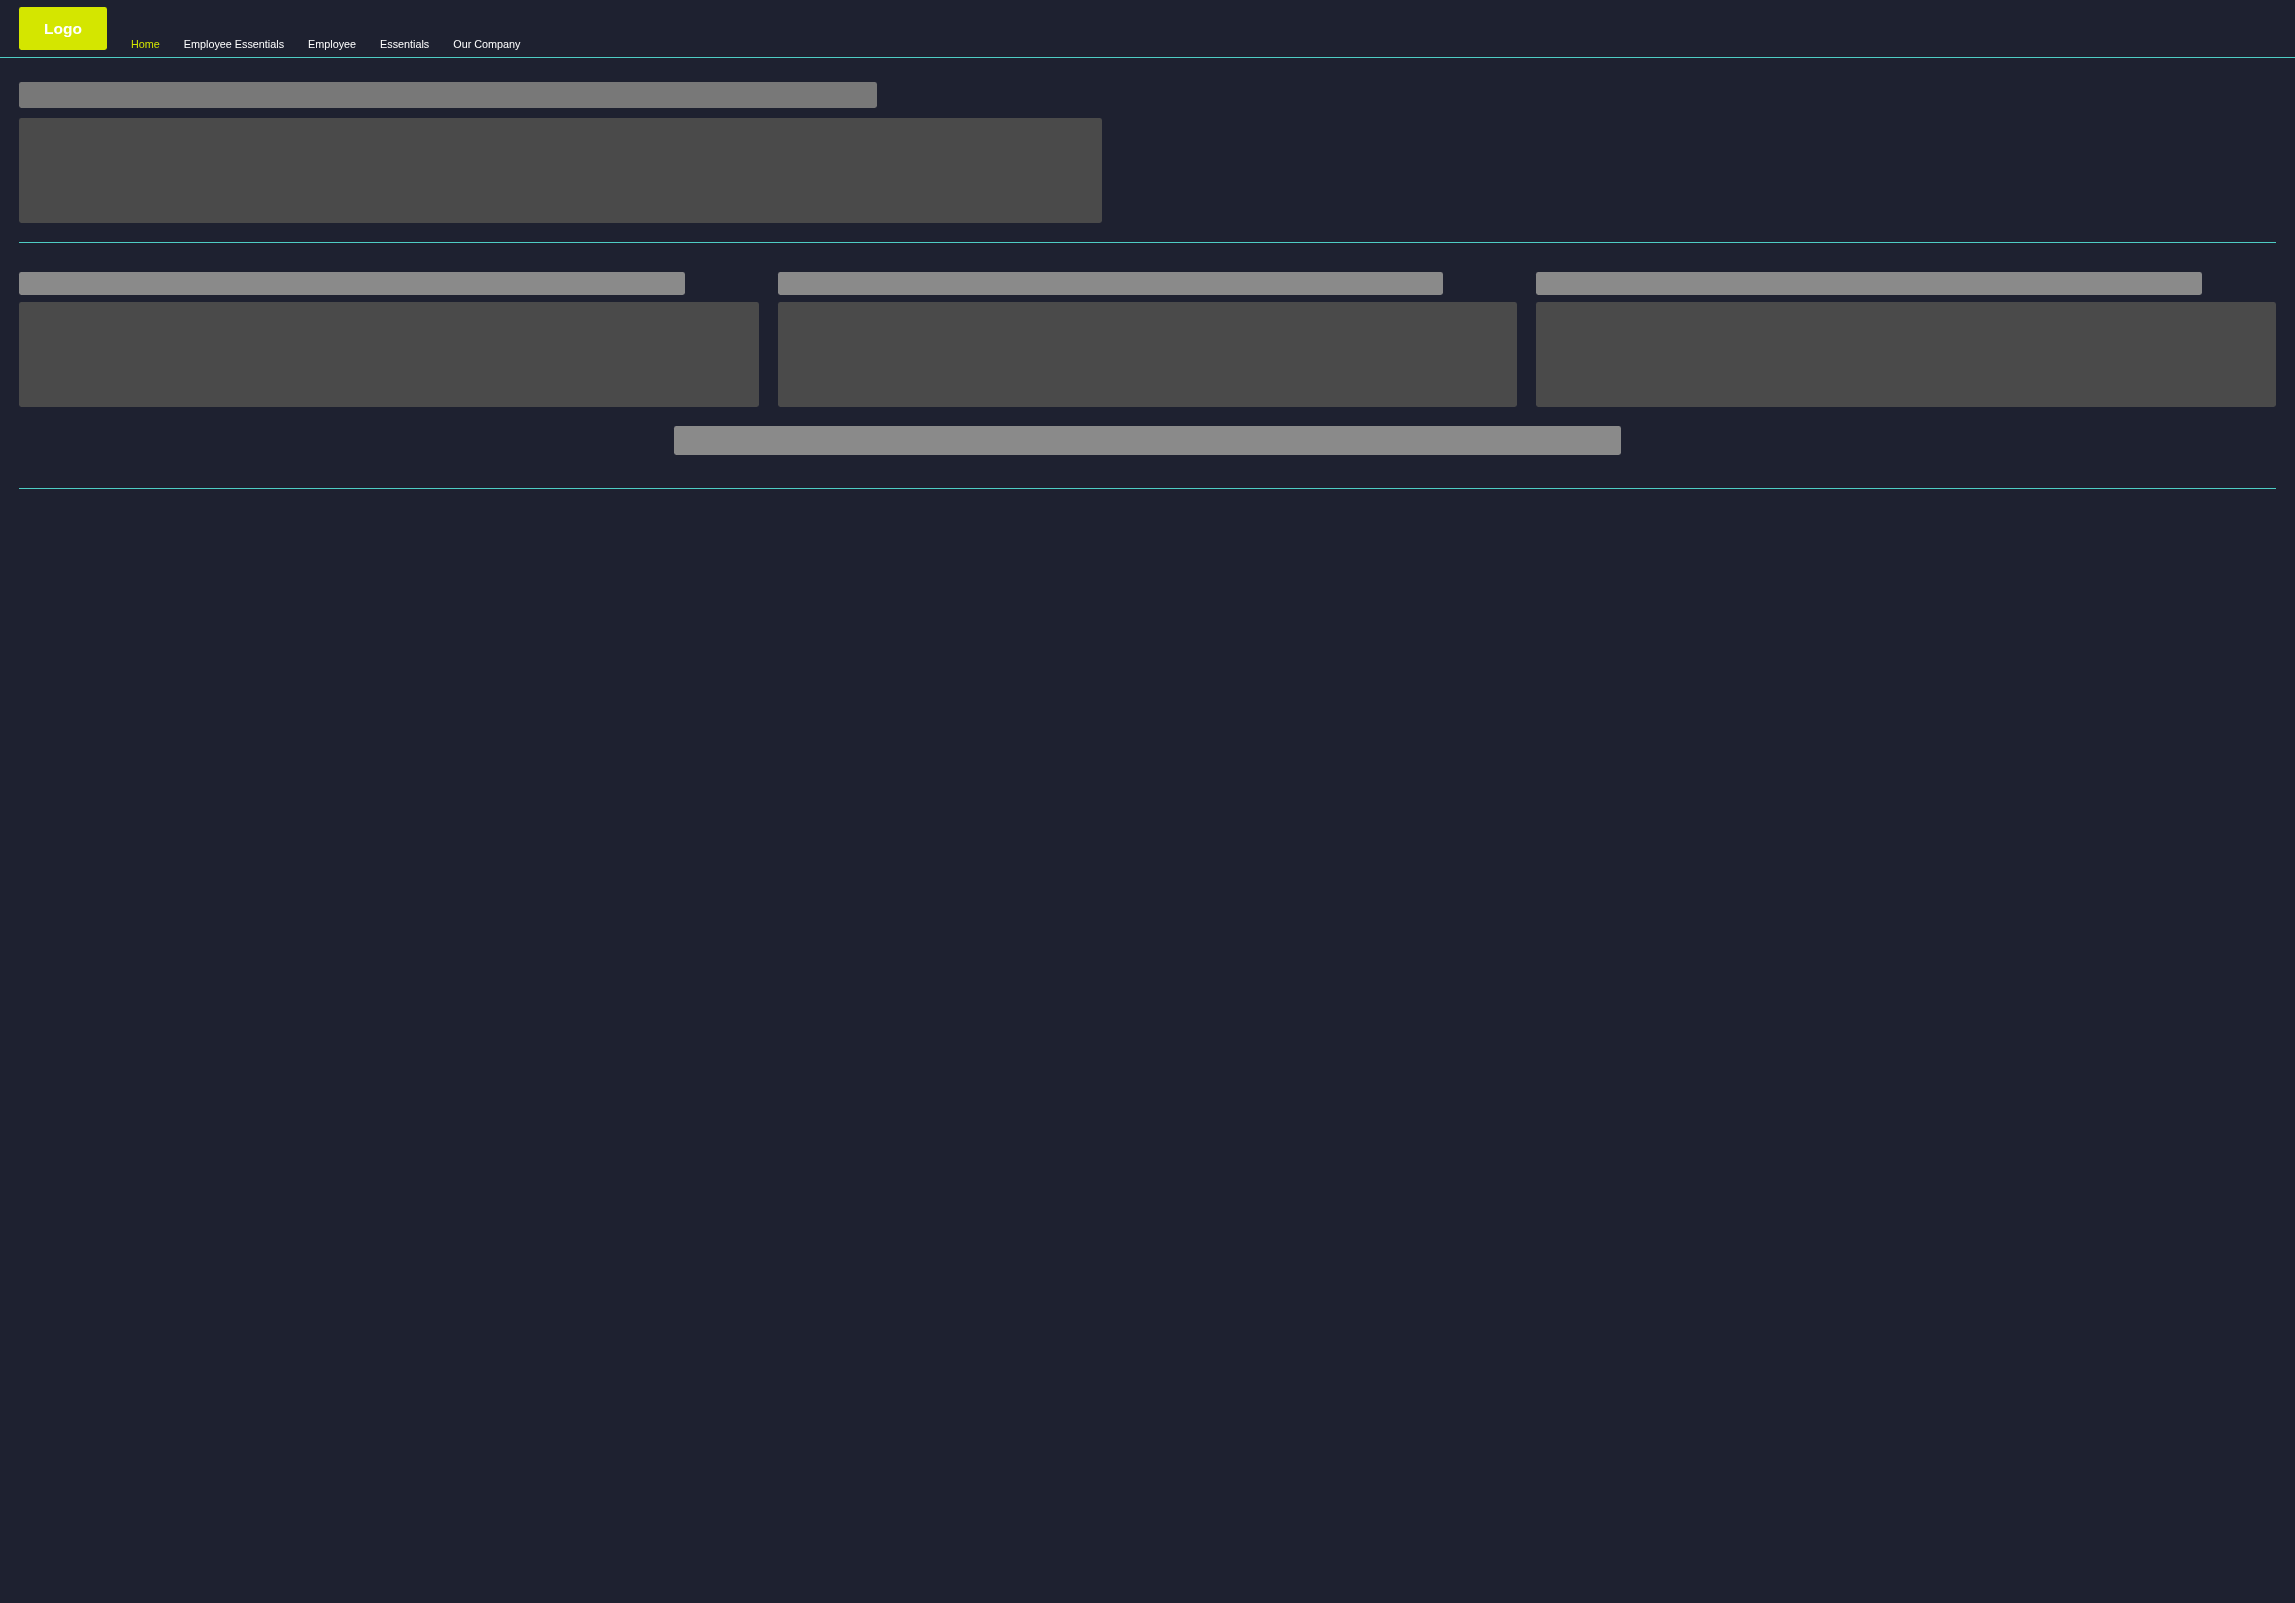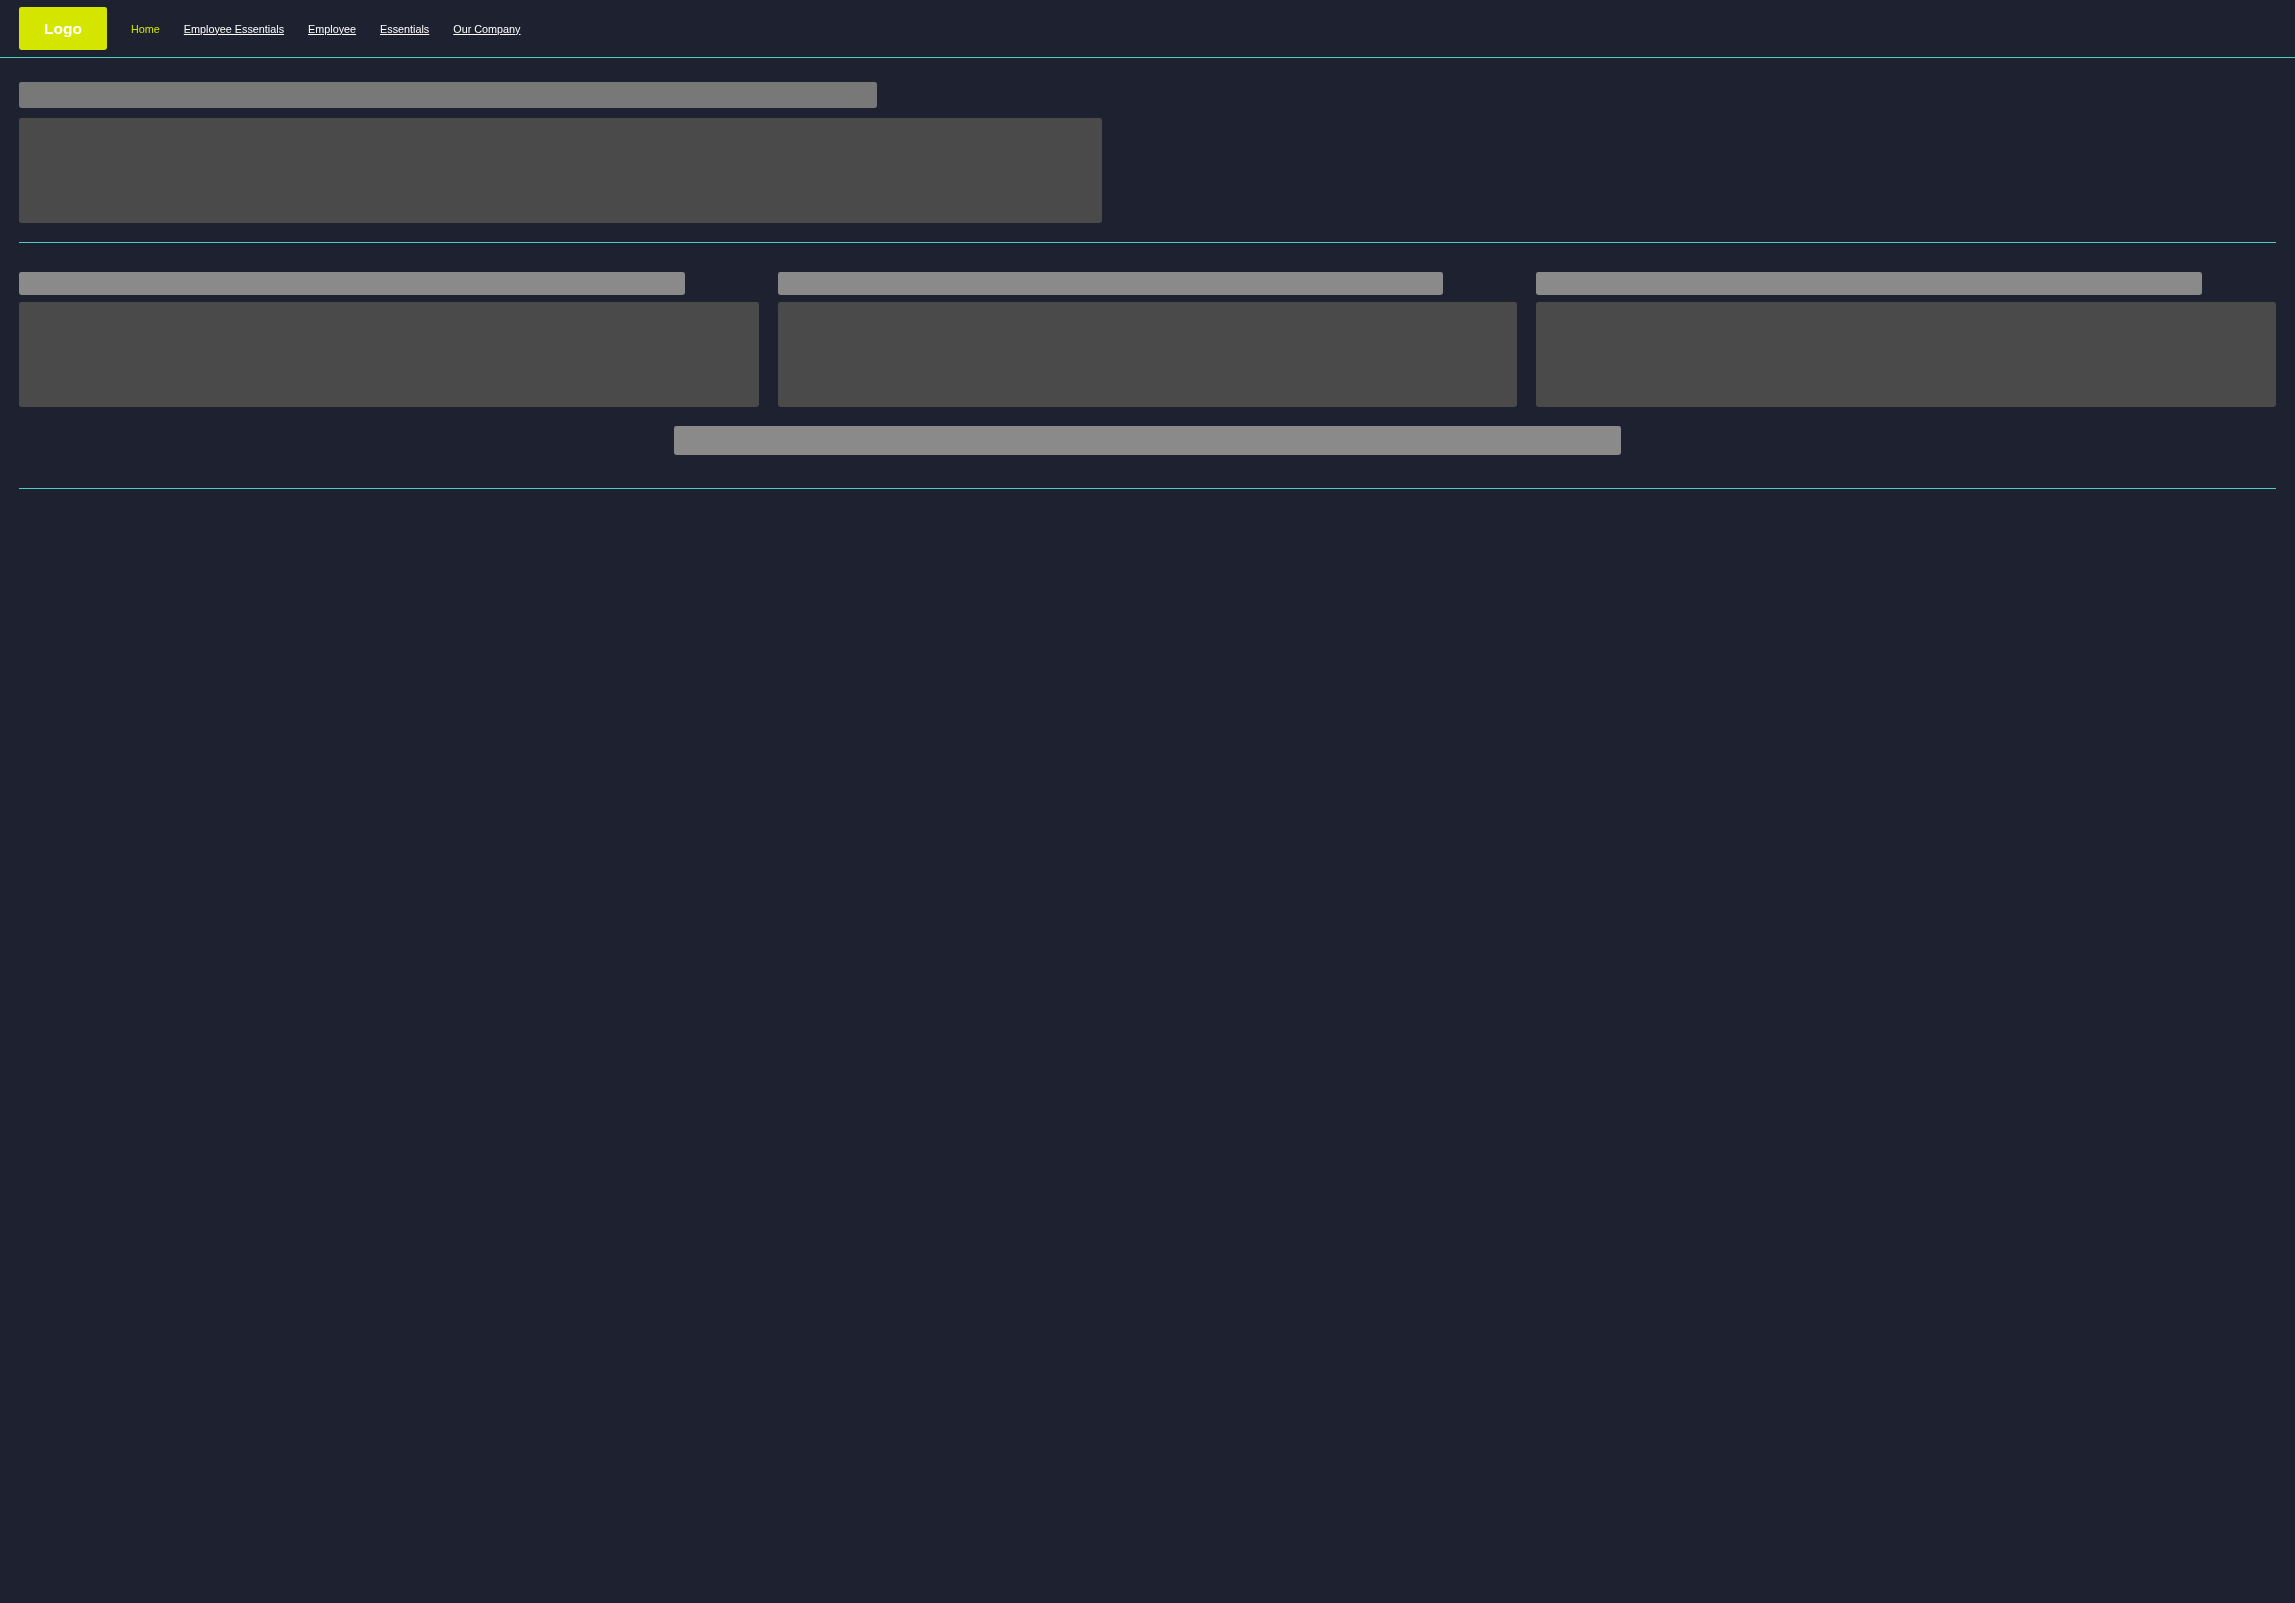--- a/index.html
+++ b/index.html
@@ -11,21 +11,21 @@
     body {
       background-color: #1e2130;
       font-family: Arial, sans-serif;
       min-height: 100vh;
       color: #ffffff;
     }
 
     
     .header {
       display: flex;
-      align-items: center;
+      align-items: flex-end;
       padding: 7.2px 19px;
       background-color: #1e2130;
       border-bottom: 1.8px solid #4ecdc4;
     }
 
     .logo-box {
       background-color: #d4e600;
       width: 88px;
       height: 43px;
       display: flex;
@@ -54,21 +54,20 @@
       white-space: nowrap;
     }
 
     .nav-item.active {
       color: #d4e600;
       font-weight: normal;
     }
 
     .nav-item:not(.active) {
       color: #ffffff;
-      text-decoration: underline;
     }
 
     
     .main {
       padding: 24px 19px;
     }
 
     
     .hero-section {
       margin-bottom: 19px;

